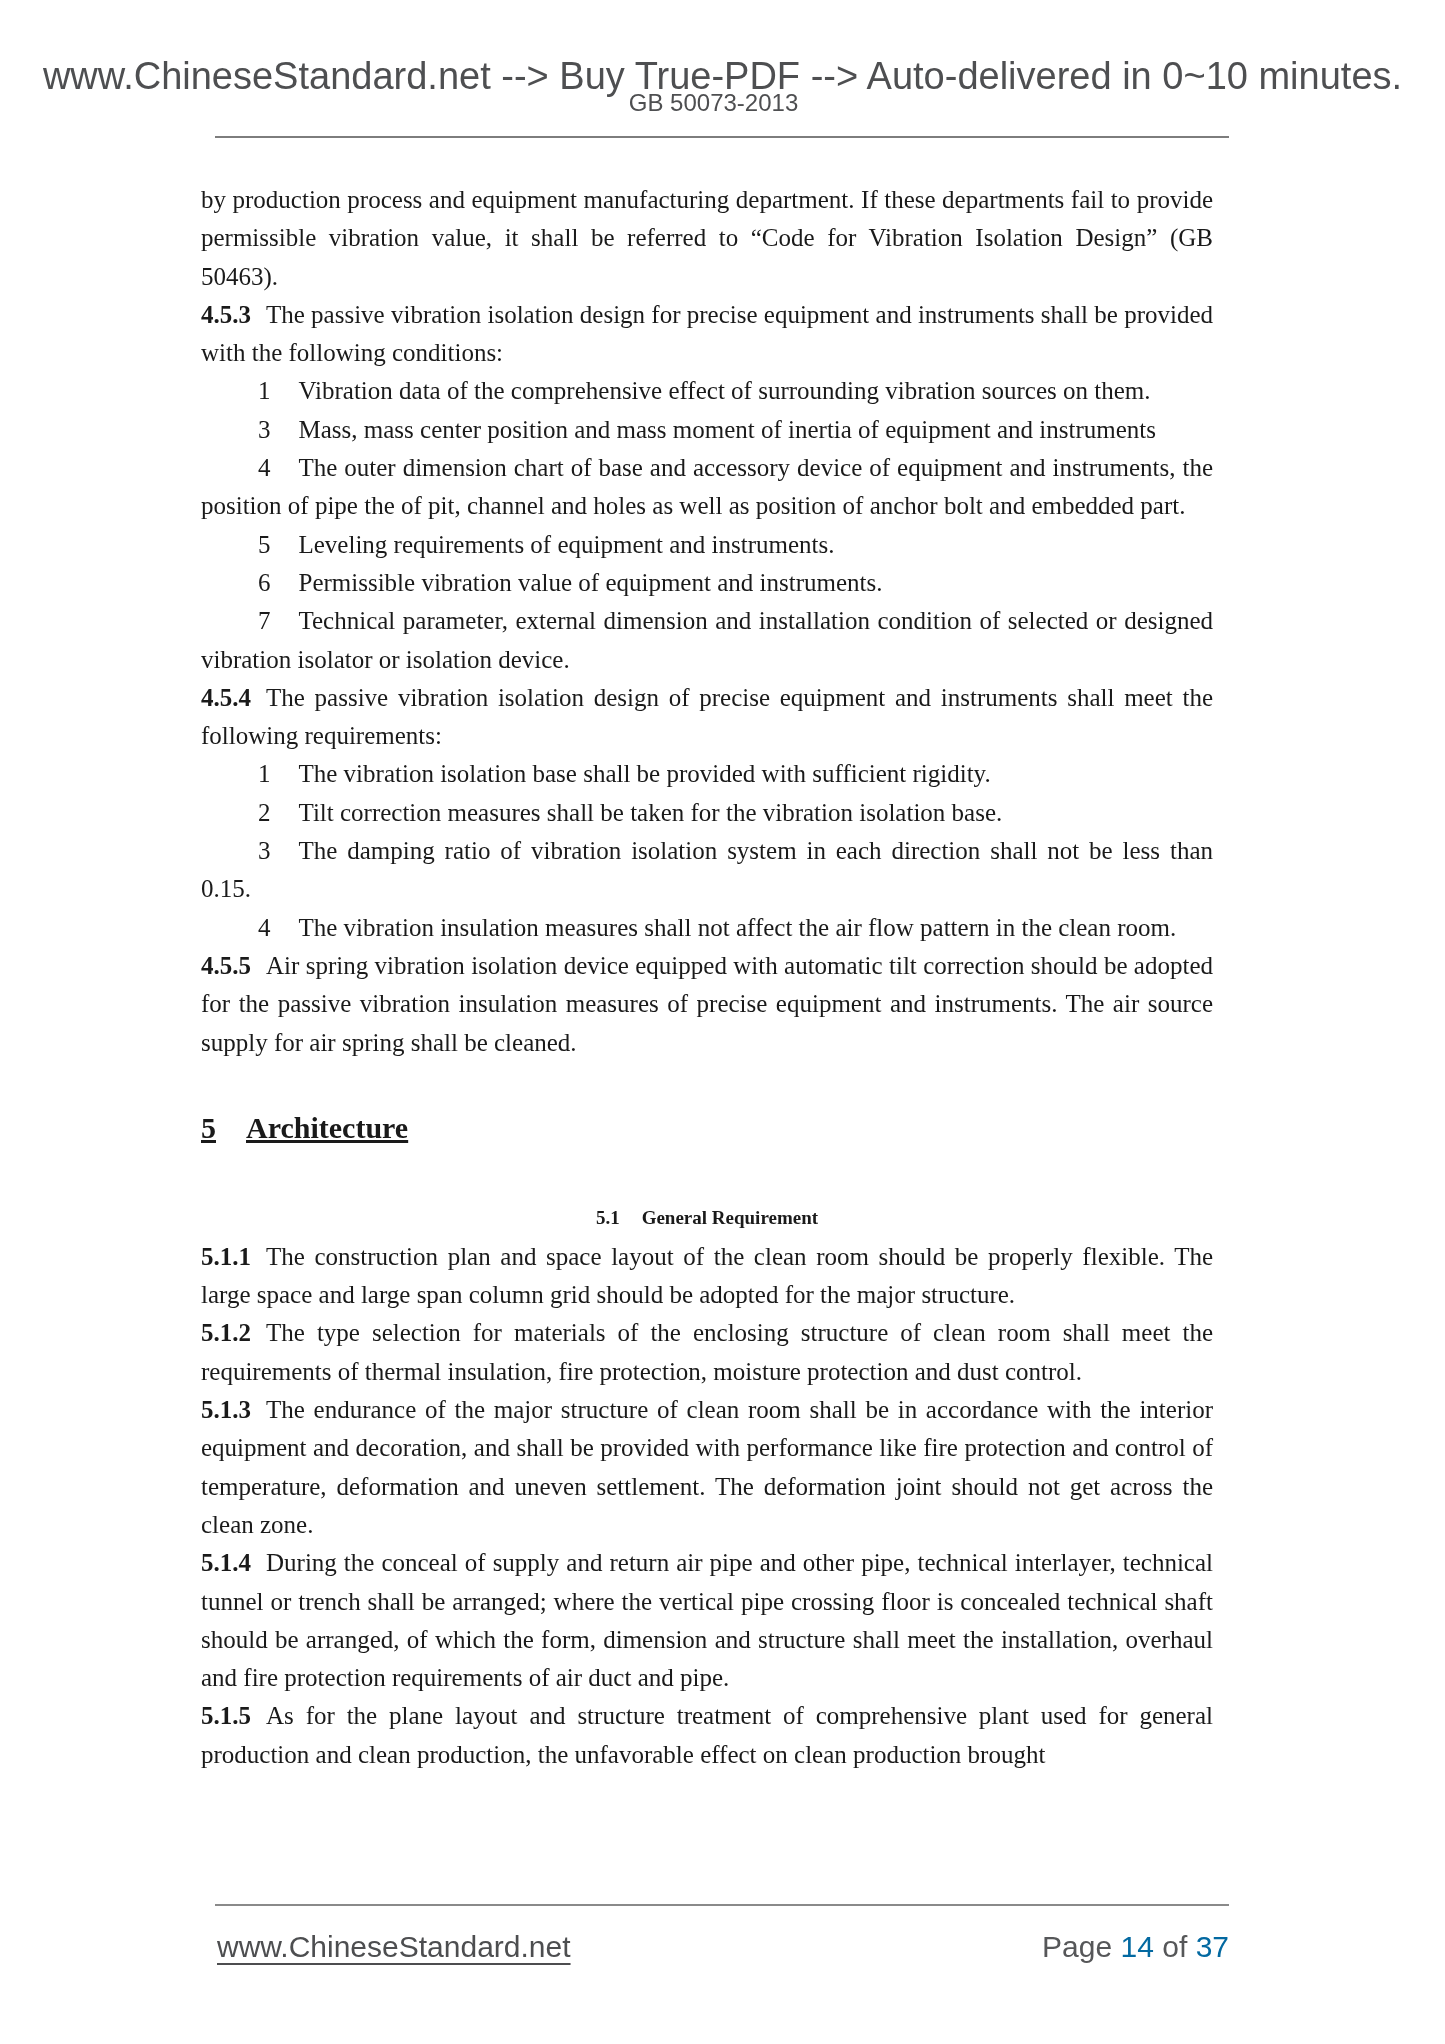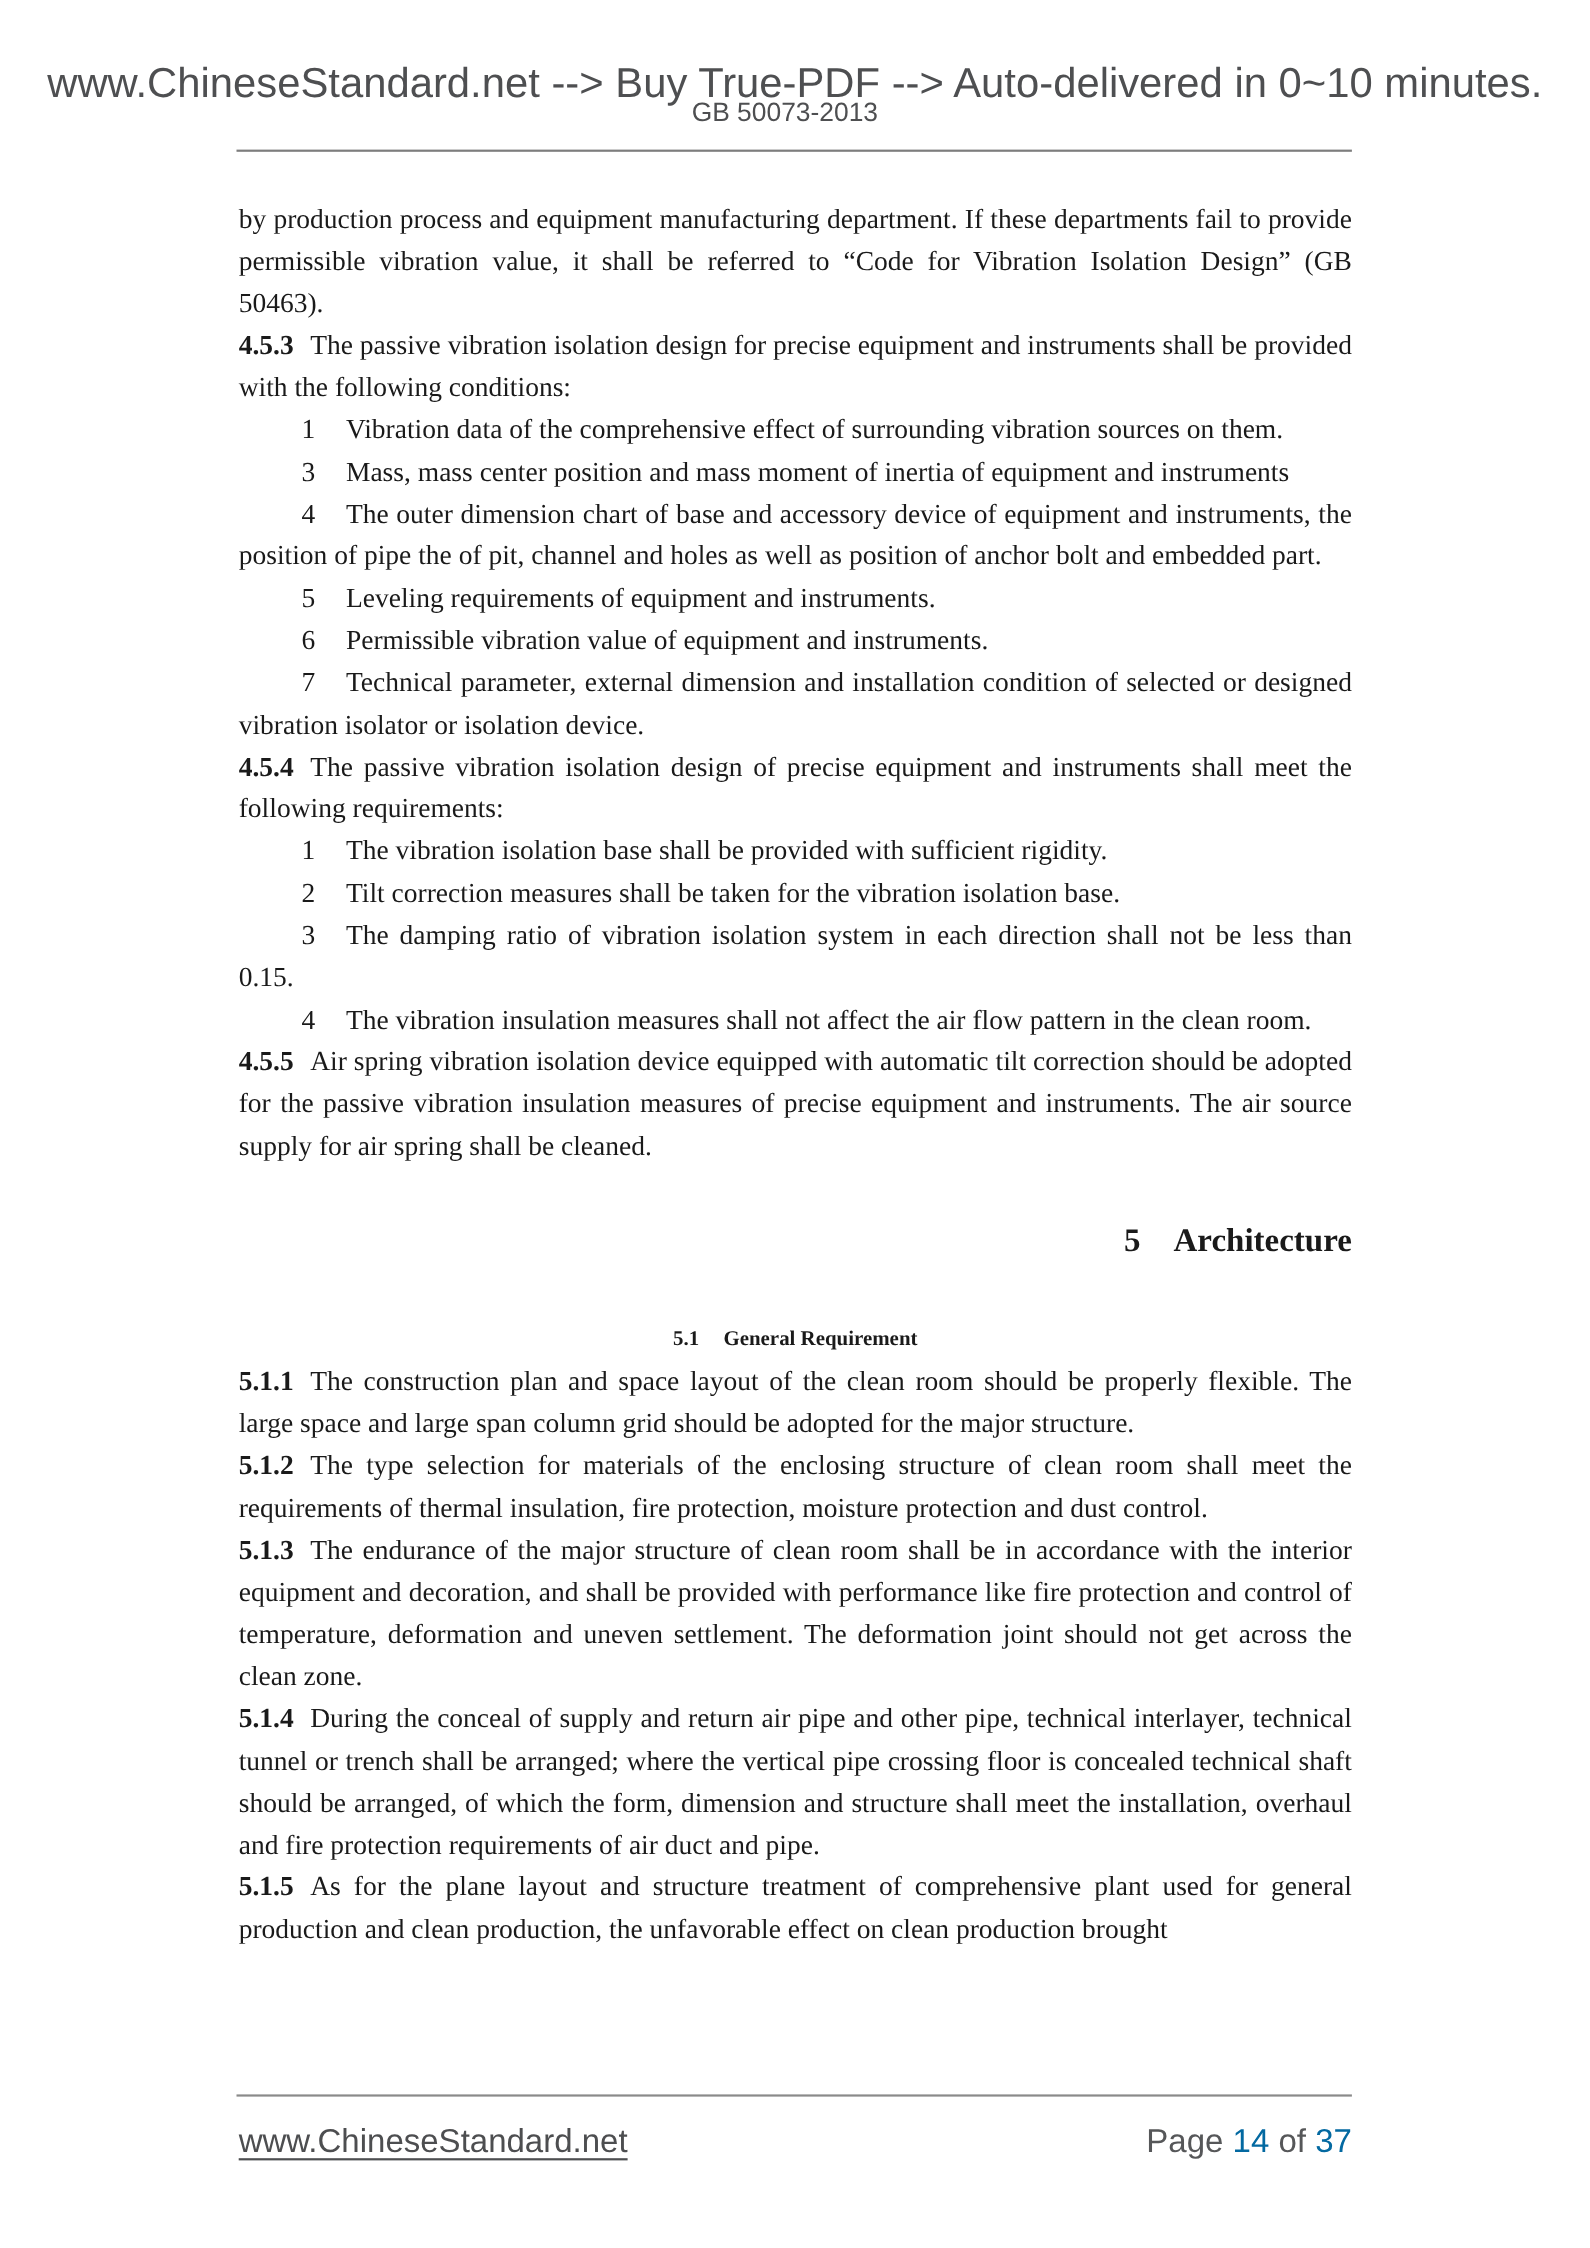--- a/index.html
+++ b/index.html
@@ -34,34 +34,35 @@
     position: absolute;
     left: 215px; width: 1014px; height: 2px;
     background: #7d7d7d;
   }
   .rule-top { top: 136px; }
   .rule-bottom { top: 1904px; background: #8a8a8a; }
 
   
   .doc-body {
     position: absolute;
-    top: 181px; left: 217px; width: 1012px;
+    top: 181px; left: 201px; width: 1012px;
     font-size: 25px;
     line-height: 38.3px;
     color: #1a1a1a;
   }
   .block { text-align: justify; }
   .clause .num { font-weight: 700; margin-right: 15px; font-family: Liberation Serif, serif; }
   .item { text-indent: 57px; }
   .item .num { margin-right: 28px; }
   .chapter {
-    text-align: right; font-weight: 700;
+    text-align: left; font-weight: 700;
     font-size: 30px; line-height: 44px;
     margin-top: 44px;
     text-indent: 0;
+    text-decoration: underline;
   }
   .chapter .num { margin-right: 30px; }
   .section-h {
     text-align: center; font-weight: 700;
     font-size: 19px; line-height: 40px;
     margin-top: 48px;
     text-indent: 0;
   }
   .section-h .num { margin-right: 22px; }
 

